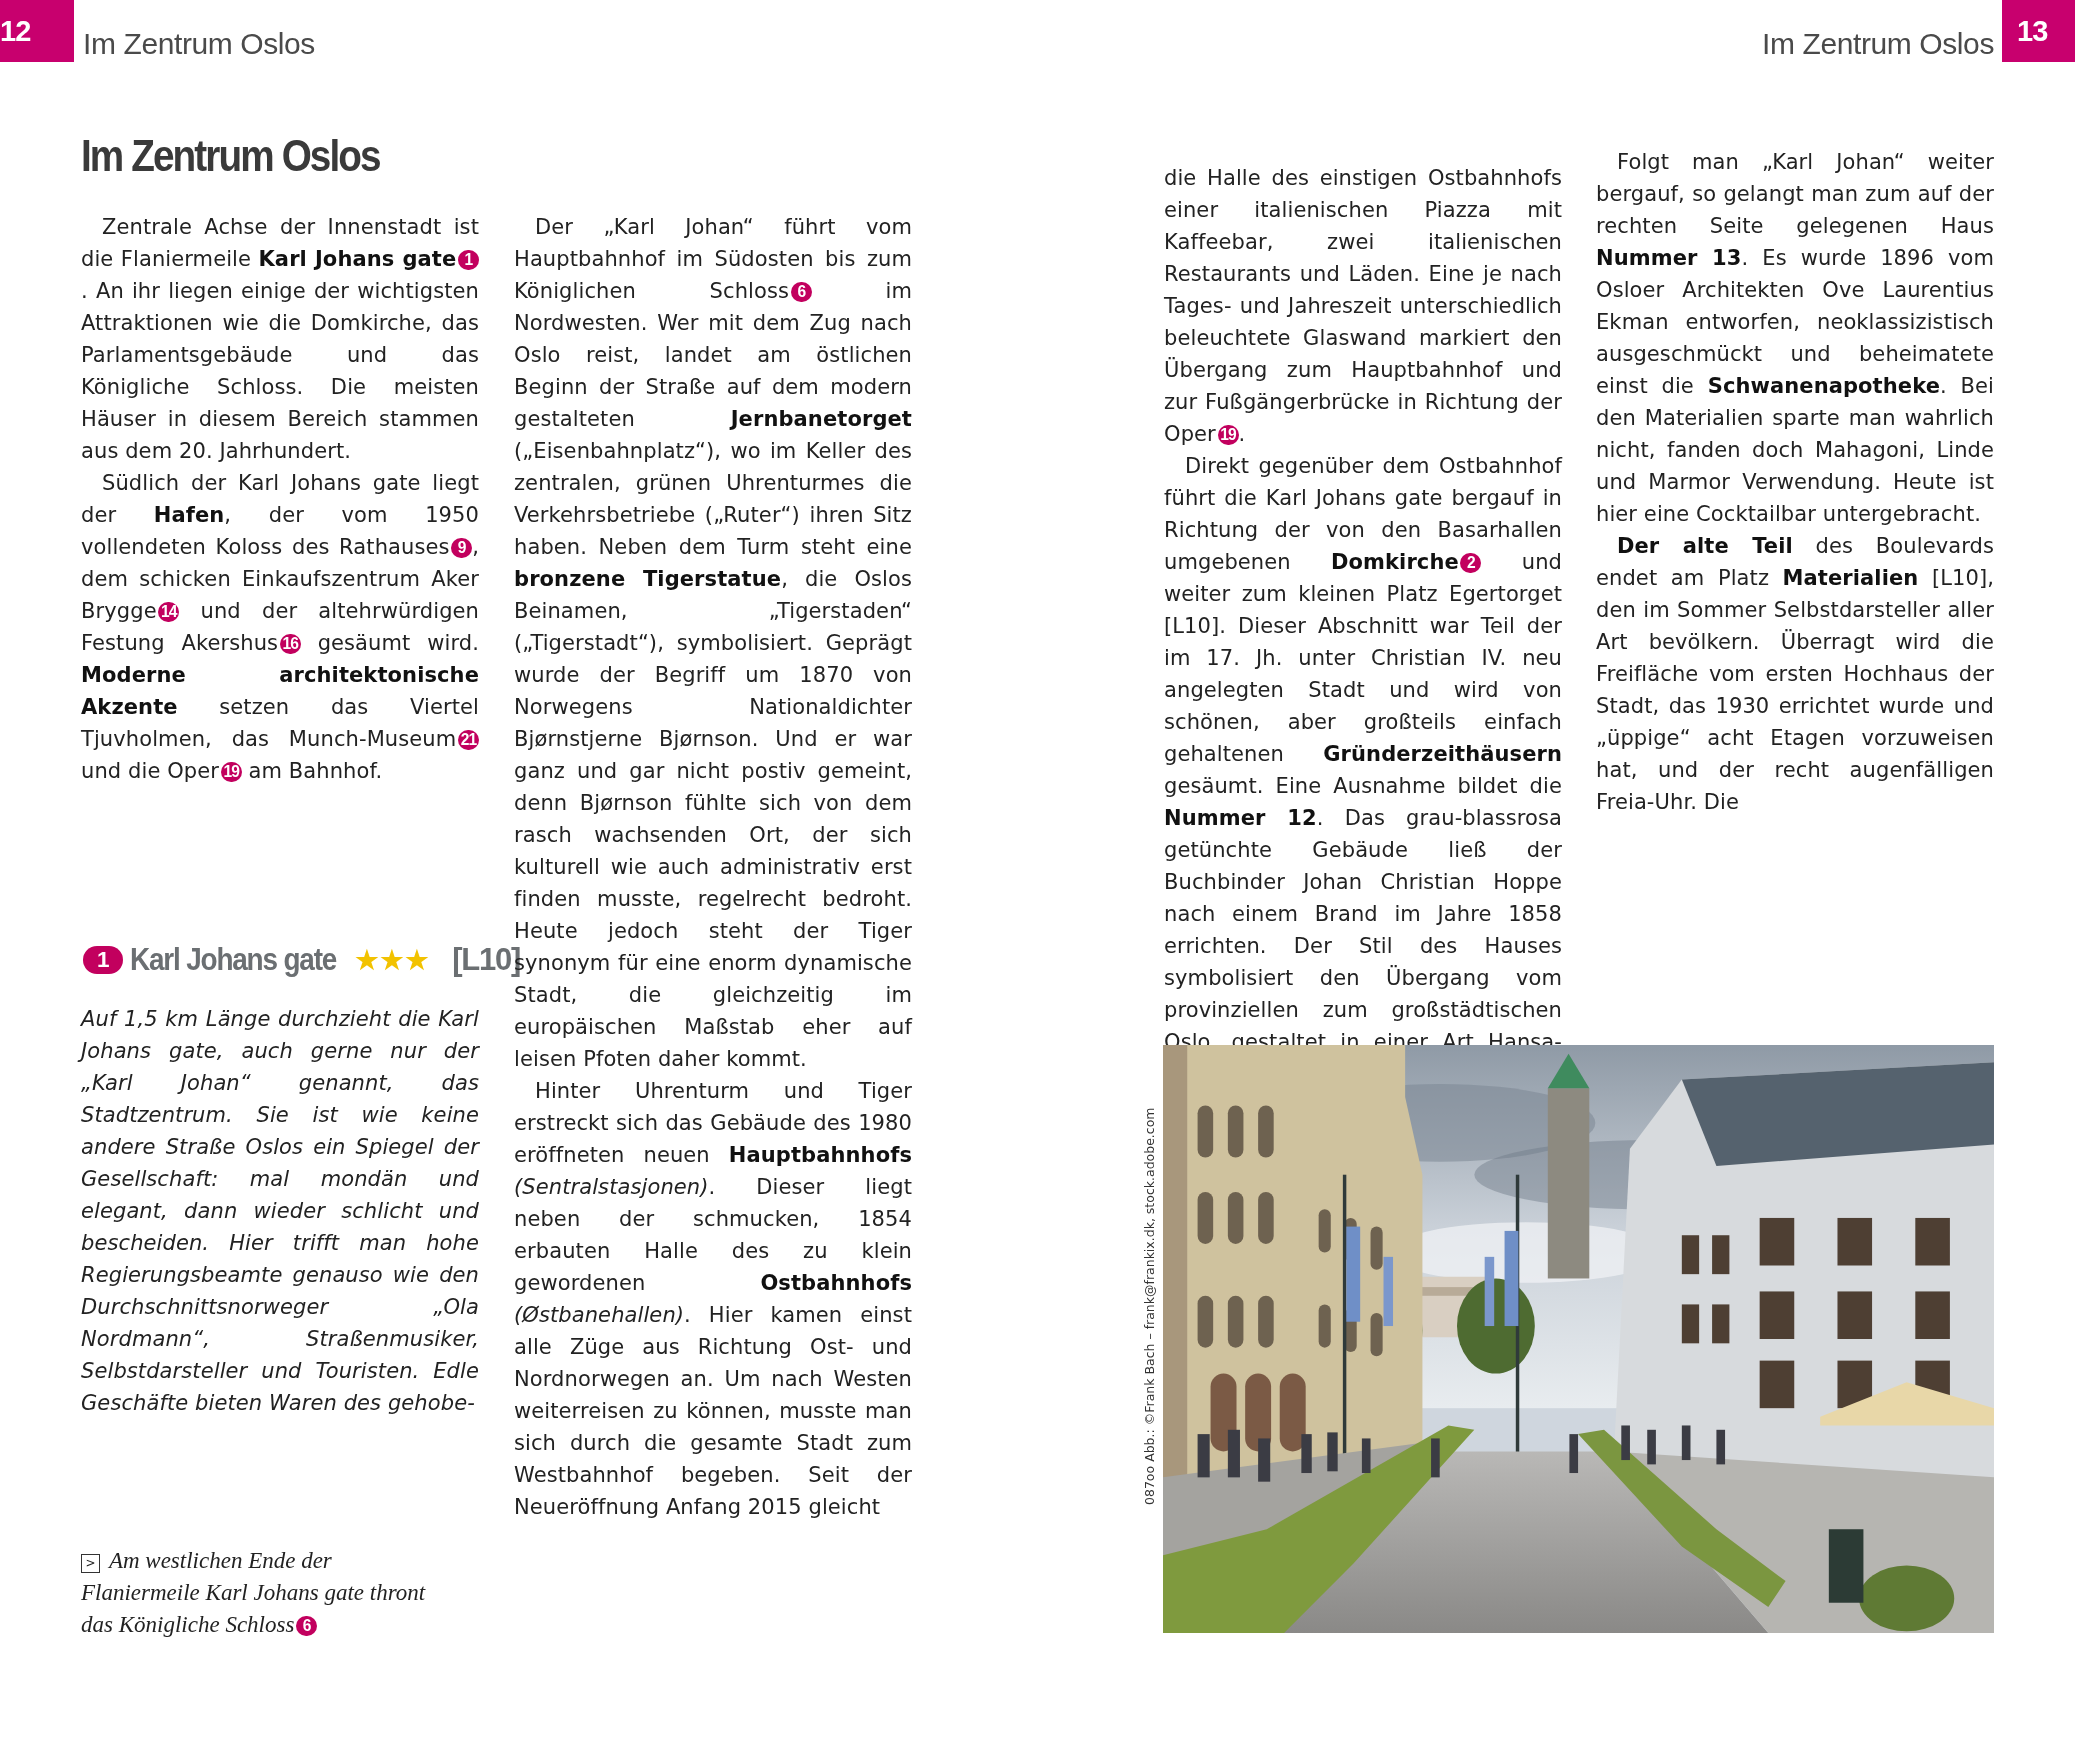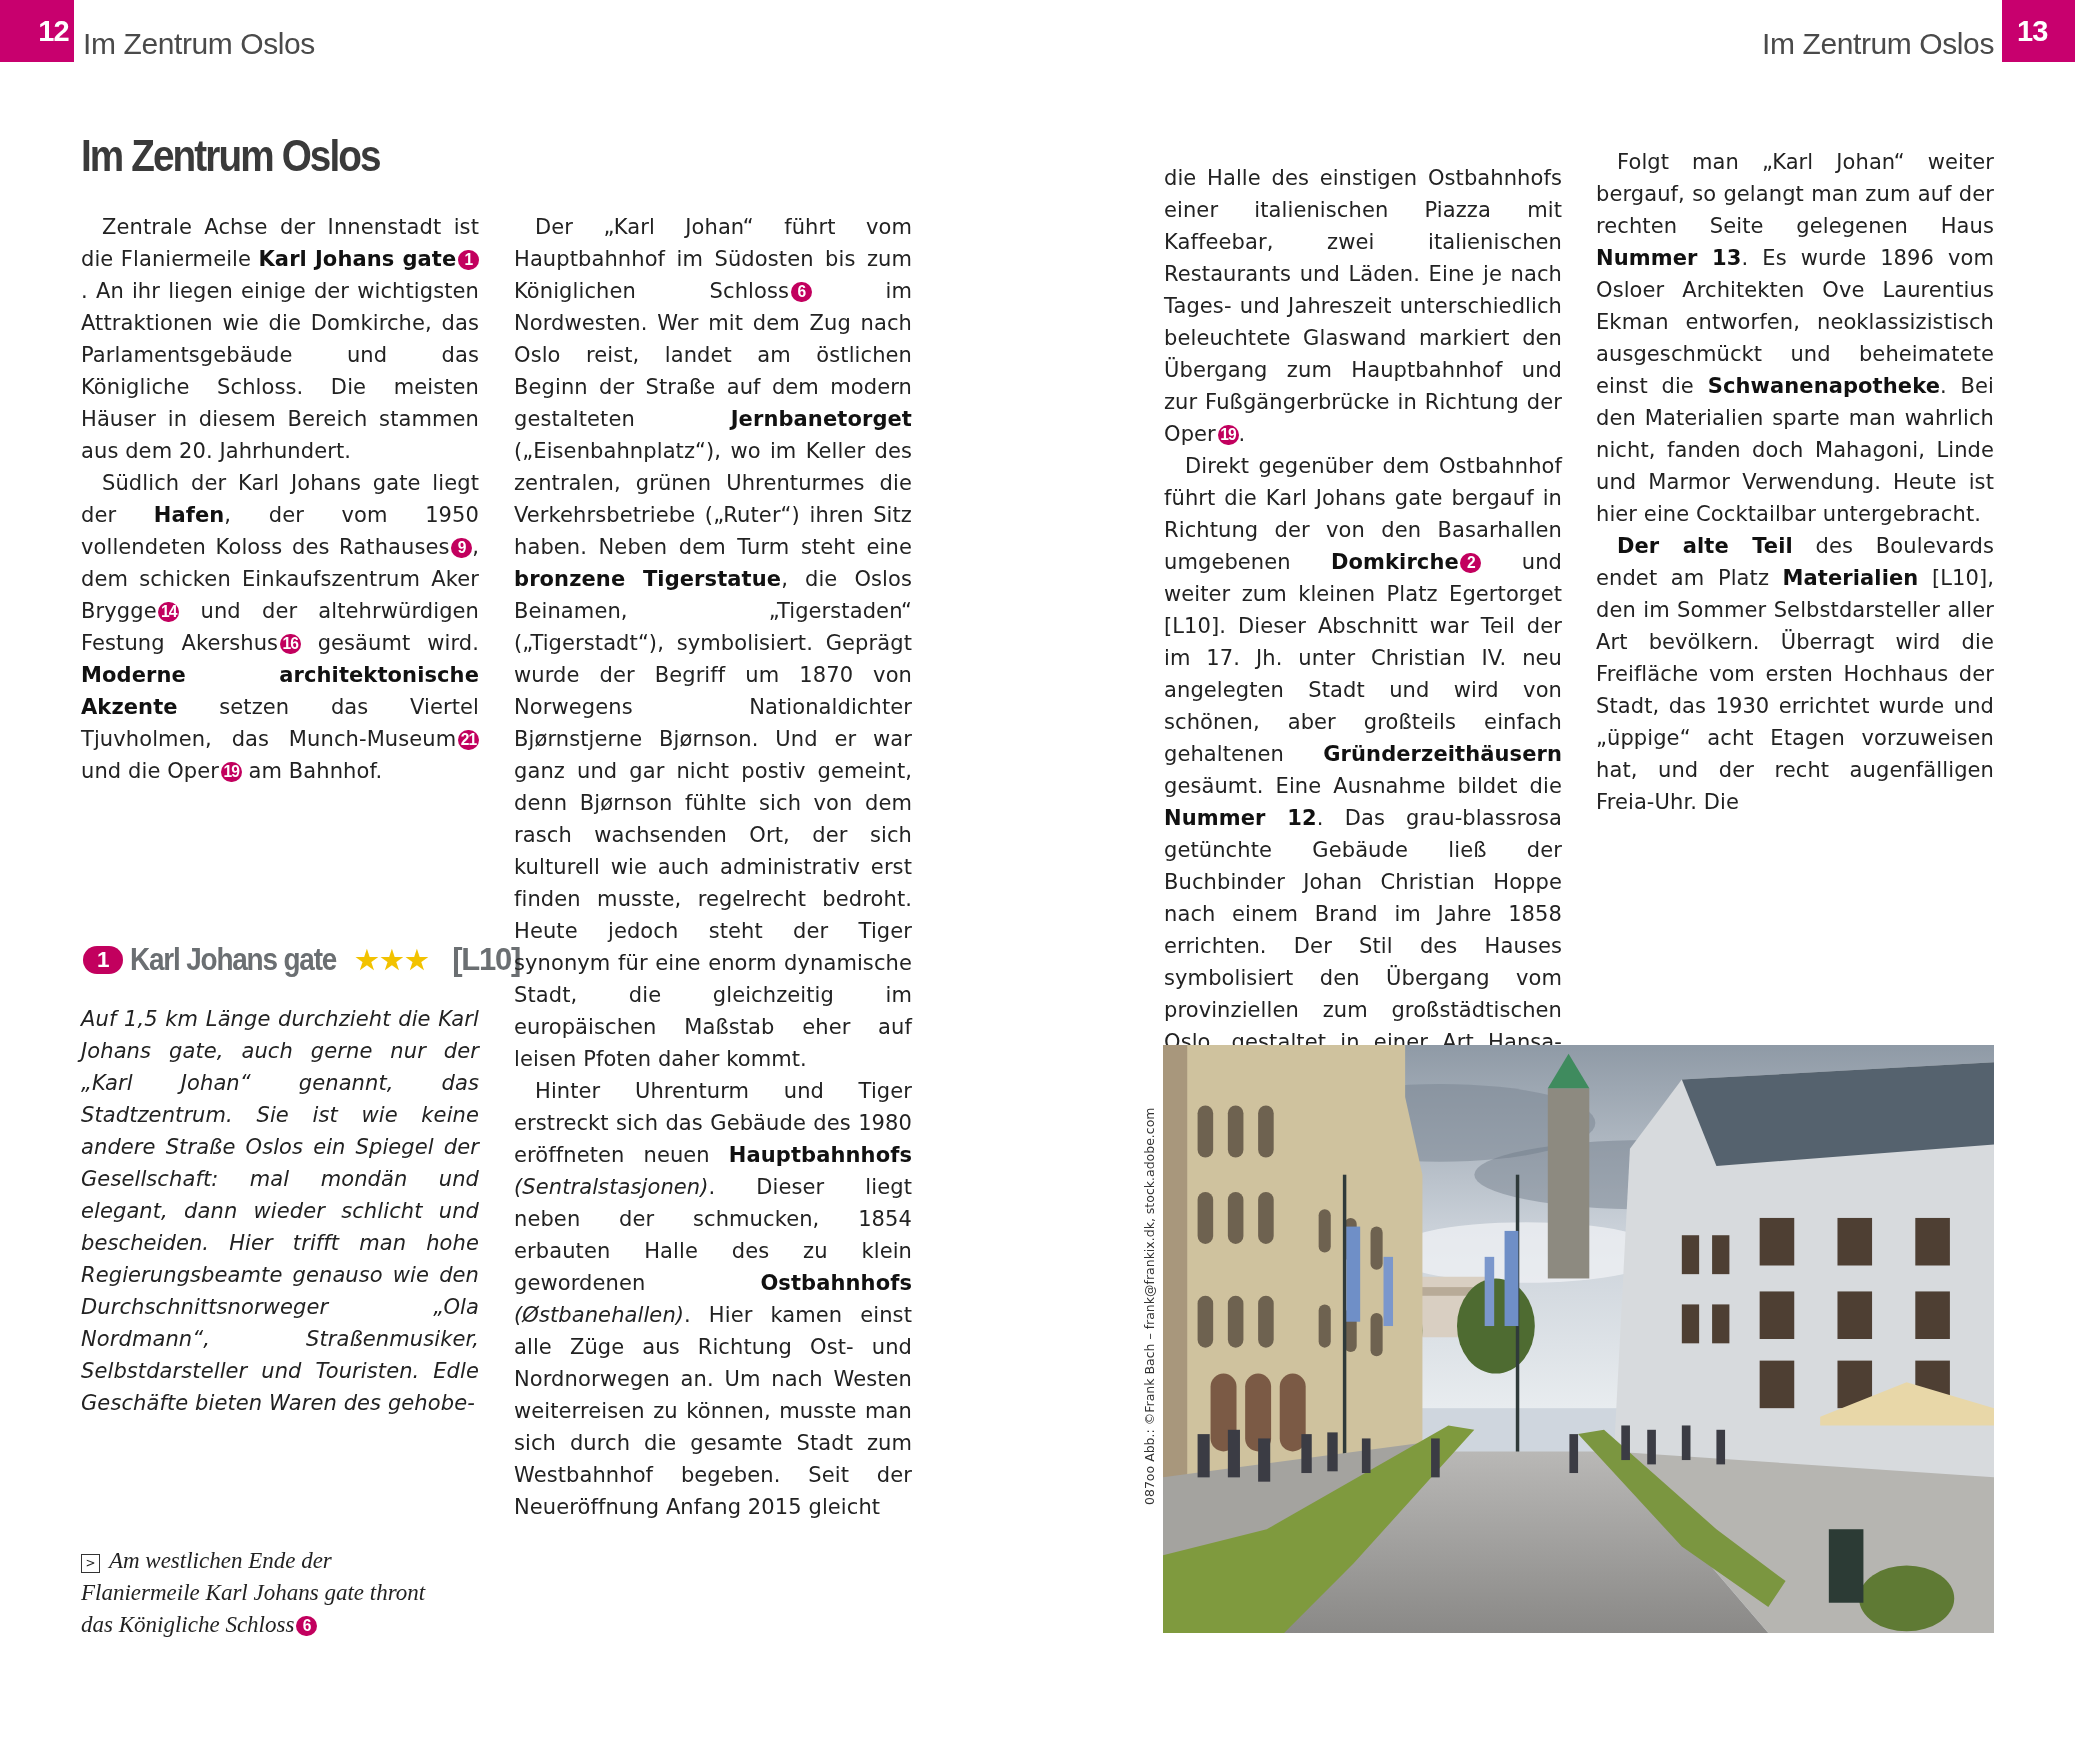--- a/index.html
+++ b/index.html
@@ -6,21 +6,21 @@
   body {
     width:2075px; height:1759px; position:relative; overflow:hidden;
     background:#ffffff; color:#1d1d1b;
     font-family:"DejaVu Sans", sans-serif;
   }
   .tab {
     position:absolute; top:0; height:62px; background:#c8006e;
     color:#fff; font-family:"Liberation Sans", sans-serif; font-weight:bold;
     font-size:29px; line-height:62px; letter-spacing:-0.9px;
   }
-  .tab-left { left:0; width:74px; text-align:right; padding-right:5.2px; box-sizing:border-box; }
+  .tab-left { left:0; width:74px; padding-right:5.2px; box-sizing:border-box; }
   .tab-right { right:0; width:73px; text-align:left; padding-left:15px; box-sizing:border-box; }
   .running-head {
     position:absolute; top:26px; font-family:"Liberation Sans", sans-serif;
     font-size:30px; color:#4a4a4a; line-height:36px; letter-spacing:-0.4px;
   }
   .rh-left { left:83px; }
   .rh-right { right:81px; }
   .page-title {
     position:absolute; left:81px; top:130px; margin:0;
     font-family:"Liberation Sans", sans-serif; font-weight:bold;

